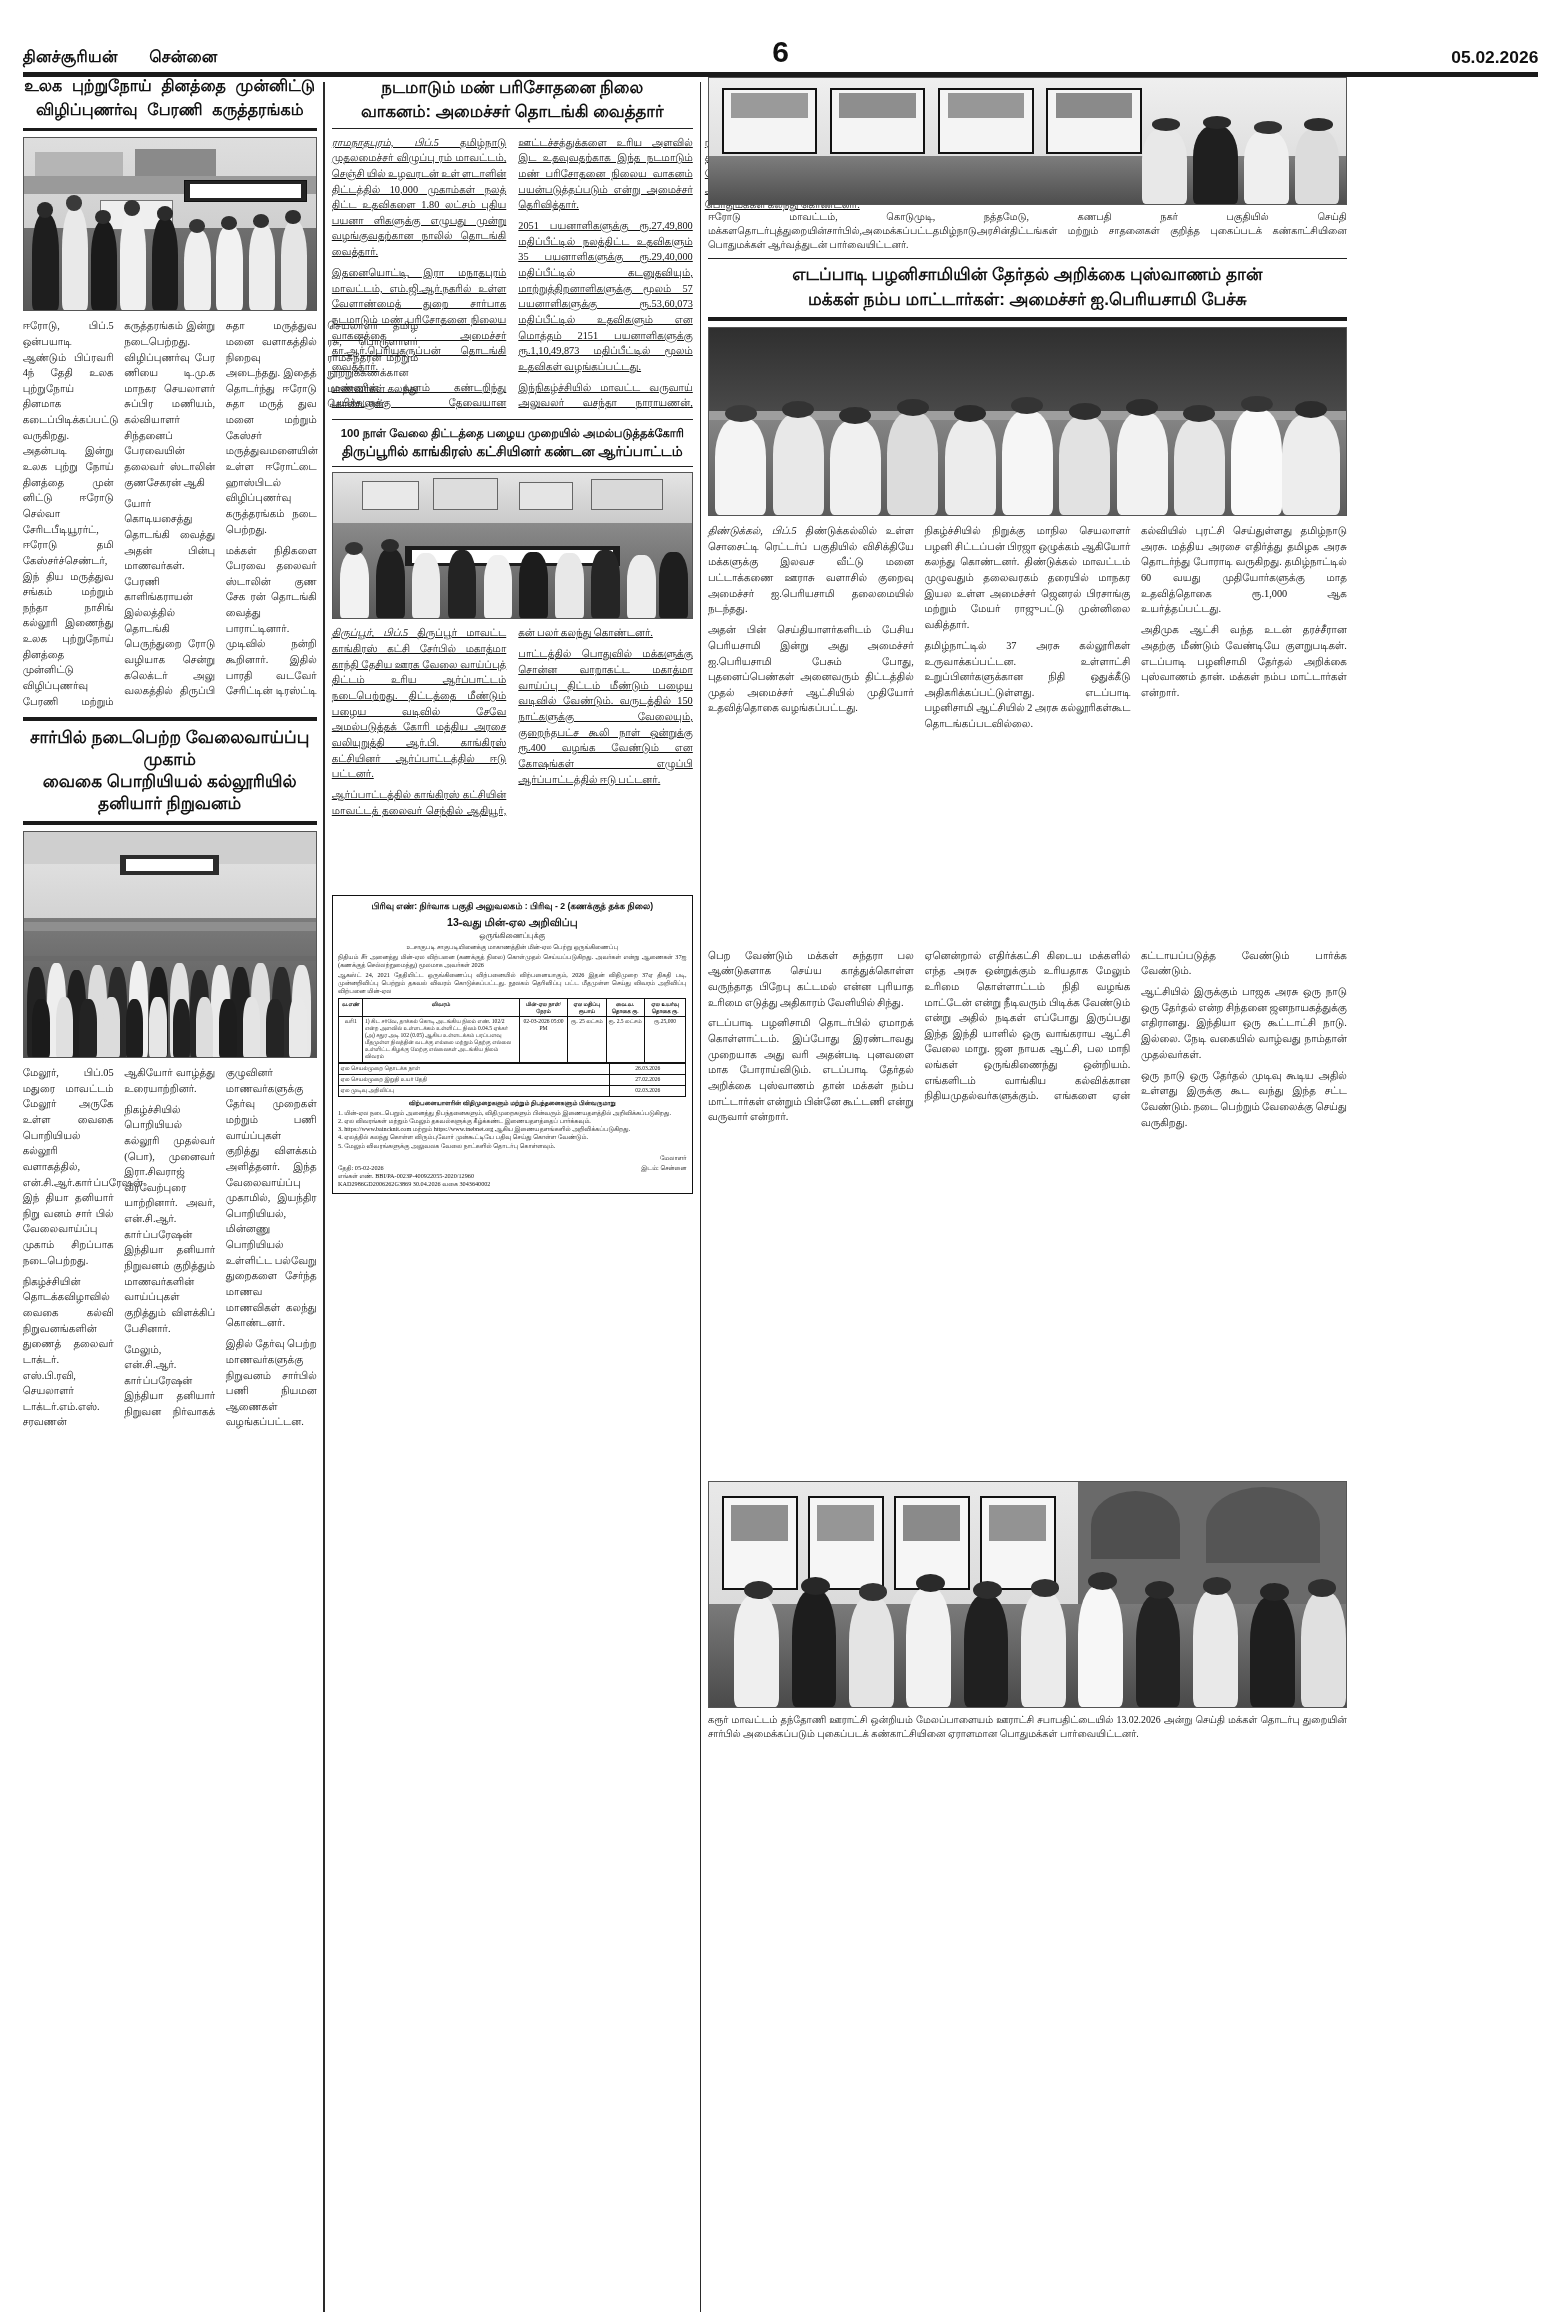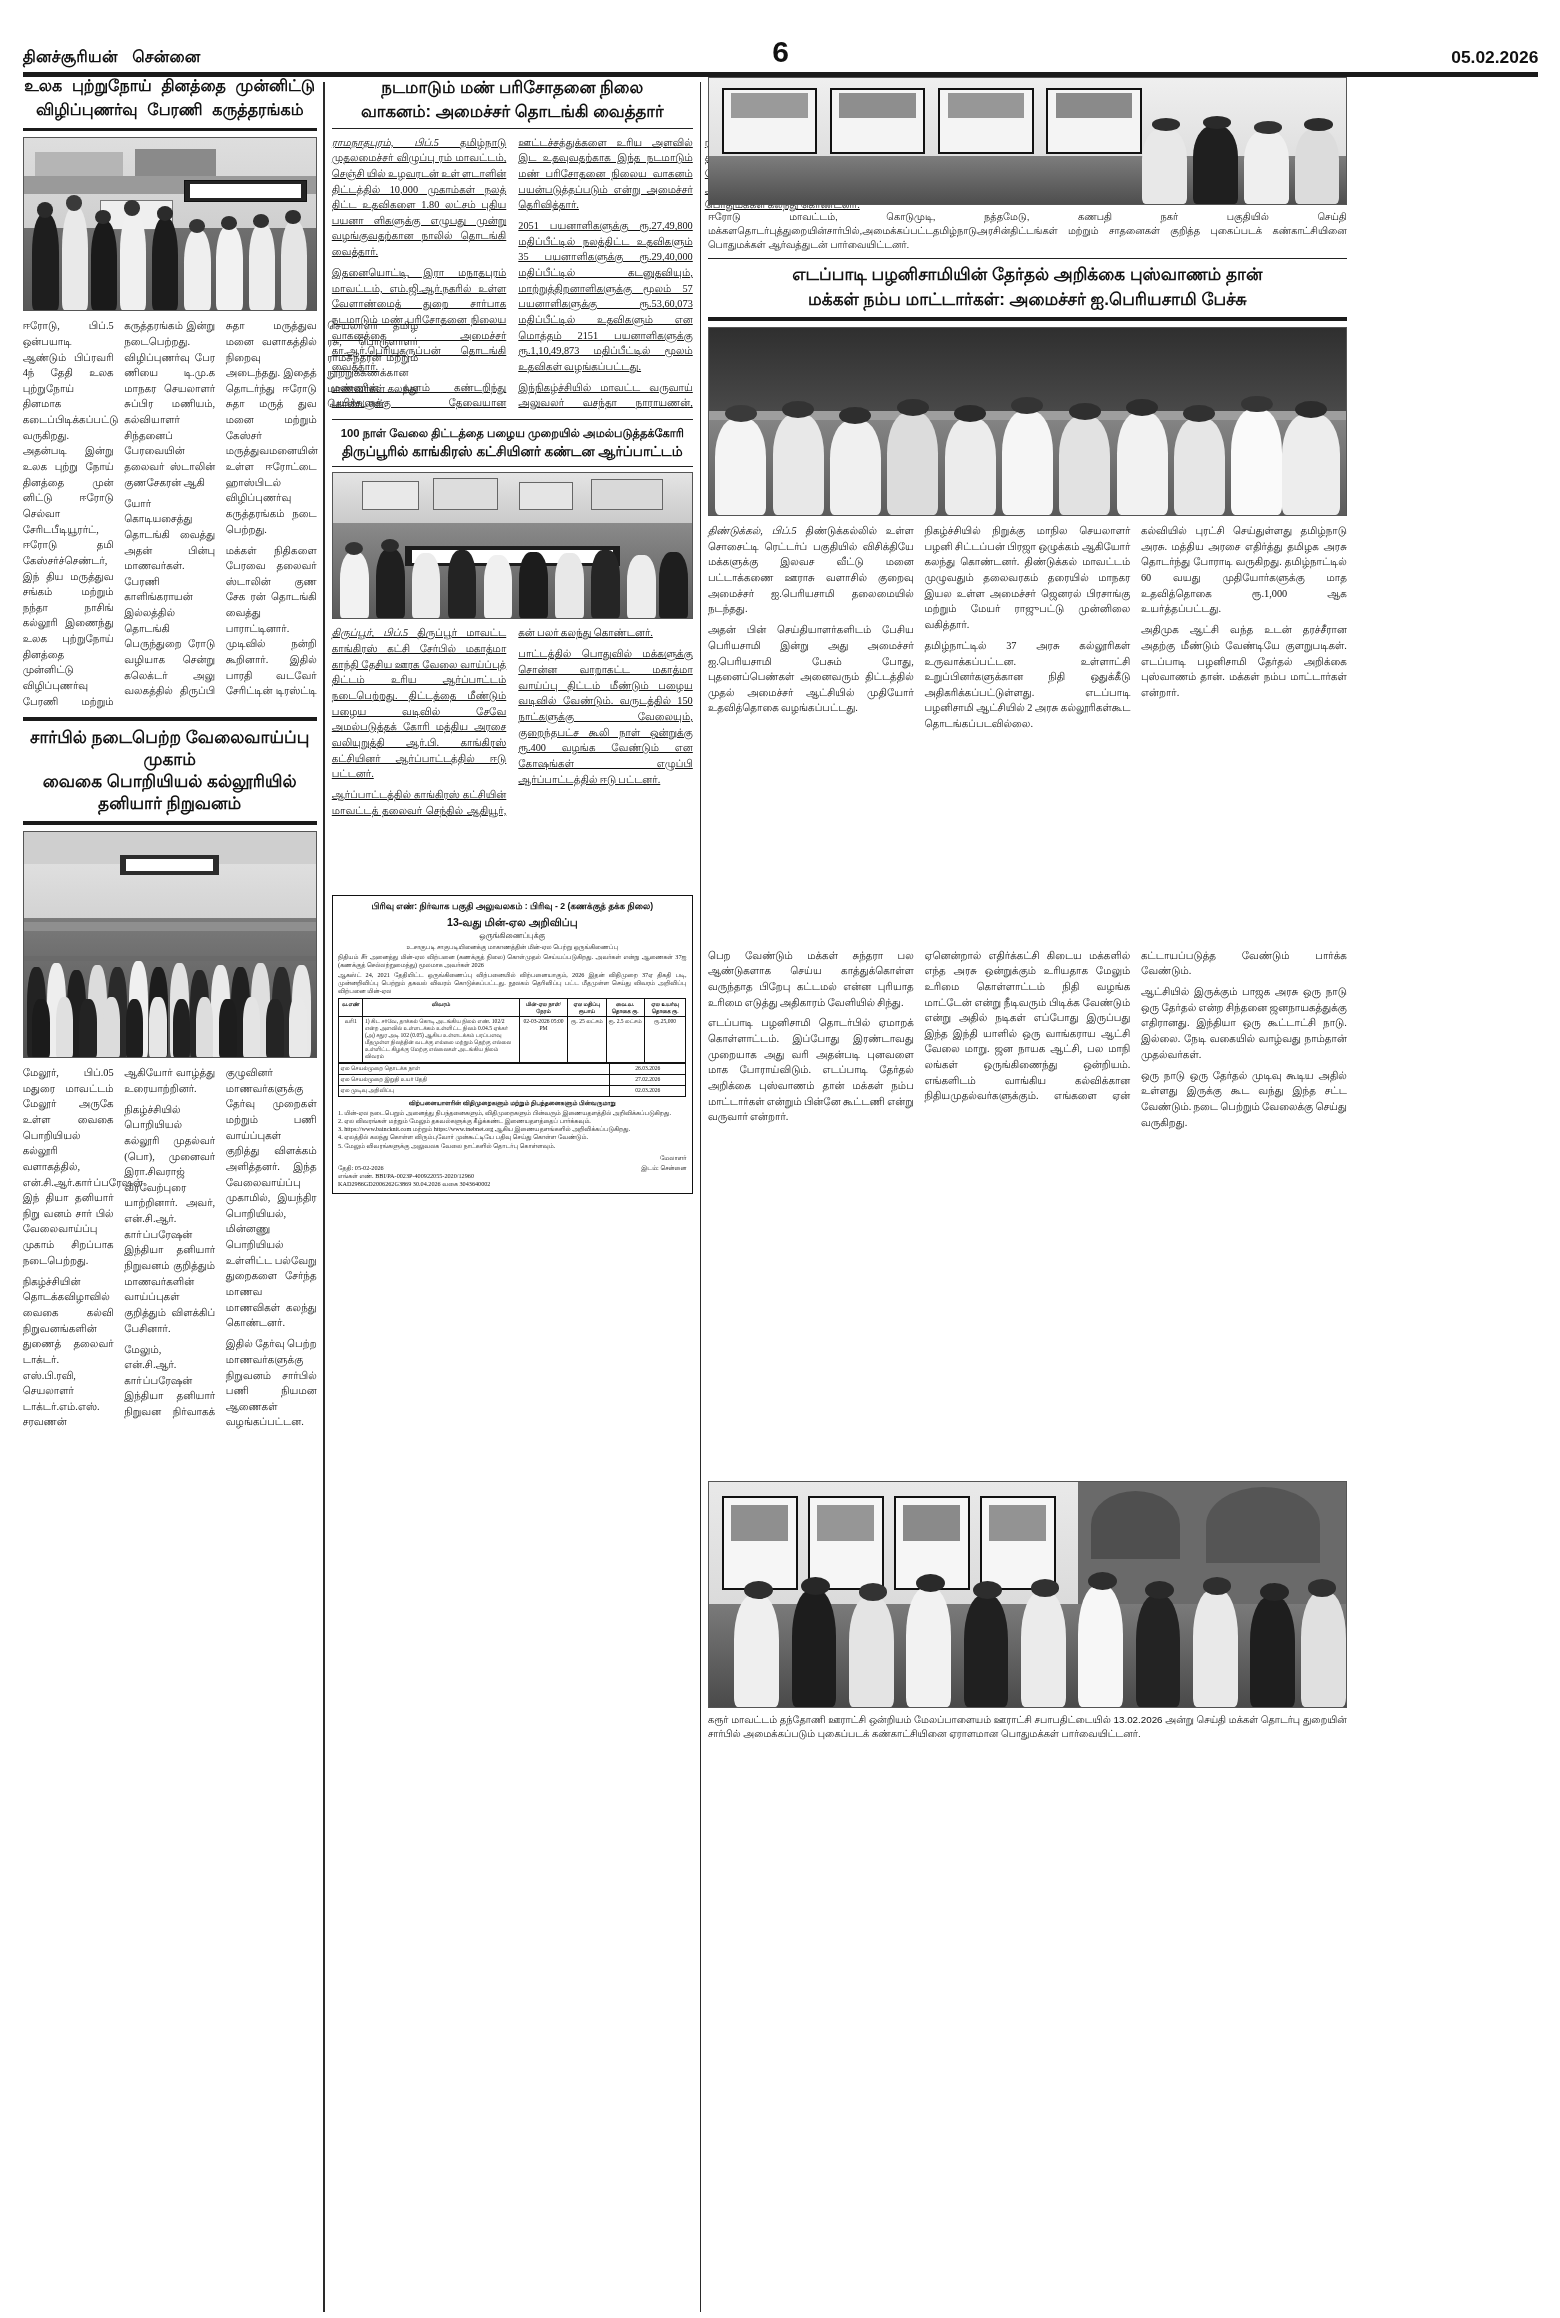--- a/index.html
+++ b/index.html
@@ -9,21 +9,21 @@
     font-family: "Liberation Serif", serif;
     color: #111;
     position: relative;
     overflow: hidden;
   }
   .page { width: 1561px; height: 2319px; padding: 26px 22.7px 10.6px 22.7px; position: relative; }
 
   
   .masthead { display: flex; align-items: flex-end; height: 42px; position: relative; }
   .mh-left { font-family: "Liberation Sans", sans-serif; font-weight: bold; font-size: 16px; letter-spacing: 0.2px; }
-  .mh-left .edition { margin-left: 10px; }
+  .mh-left .edition { margin-left: 27px; }
   .mh-page { position: absolute; left: 0; right: 0; text-align: center;
              font-family: "Liberation Sans", sans-serif; font-weight: bold; font-size: 30px; line-height: 32px; }
   .mh-date { margin-left: auto; font-family: "Liberation Sans", sans-serif; font-weight: bold; font-size: 17.4px; }
   .mh-rule { height: 5.3px; background: #1b1b1b; margin-top: 3.8px; }
 
   
   .grid { display: flex; margin-top: 0; height: 2235px; }
   .col { position: relative; }
   .vrule { width: 1.5px; background: #2a2a2a; margin: 4.5px 6.8px 0 6.8px; align-self: stretch; }
 
@@ -56,21 +56,21 @@
     word-spacing: -0.4px;
   }
   .body p { margin-bottom: 5.3px; text-indent: 0; }
   .dateline { font-style: italic; }
   .body-cols2 { column-count: 2; column-gap: 12px; column-rule: 0.8px solid transparent; text-decoration: underline; }
   .body-cols3 { column-count: 3; column-gap: 10.6px; }
 
   
   .photo { position: relative; overflow: hidden; background: #8d8d8d; border: 0.8px solid #555; }
   .cap {
-    font-family: Liberation Sans, sans-serif;
+    font-family: Liberation Serif, serif;
     font-size: 9.8px; line-height: 1.45; text-align: justify; margin-top: 4.5px;
   }
 
   
   .ph-inner { position: absolute; inset: 0; }
   .sky { position: absolute; left:0; right:0; top:0; }
   .ground { position: absolute; left:0; right:0; bottom:0; }
   .fig { position: absolute; bottom: 0; border-radius: 40% 40% 8% 8%; }
   .head { position: absolute; border-radius: 50%; }
   .band { position: absolute; }

